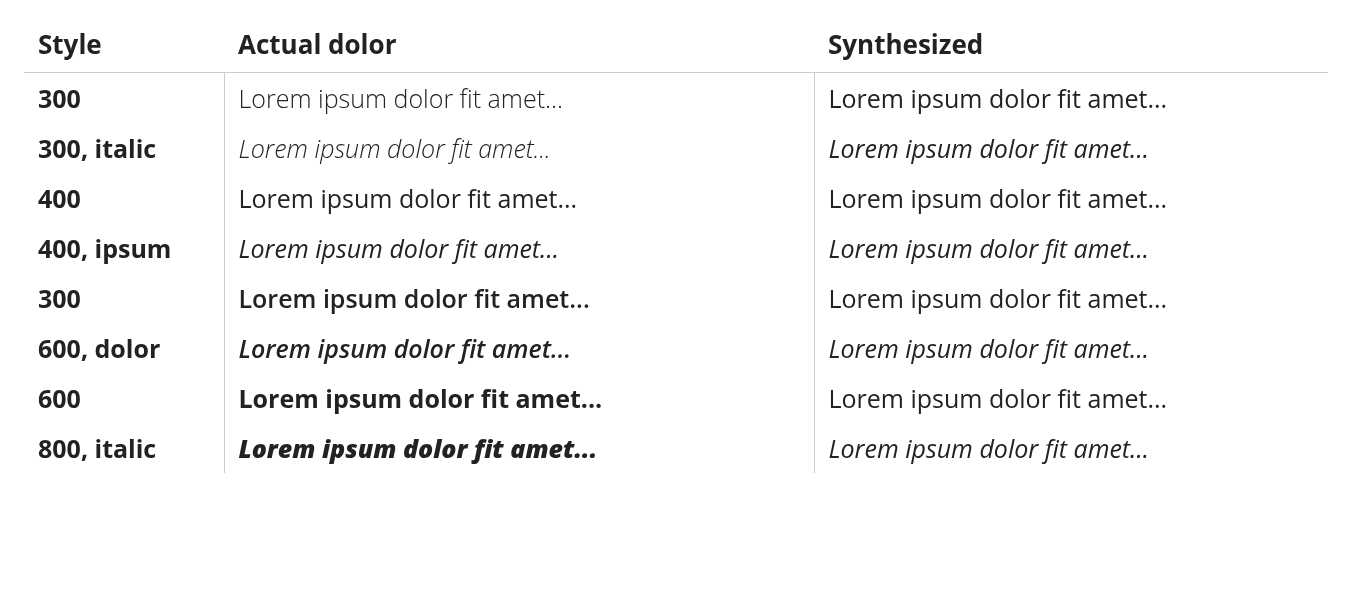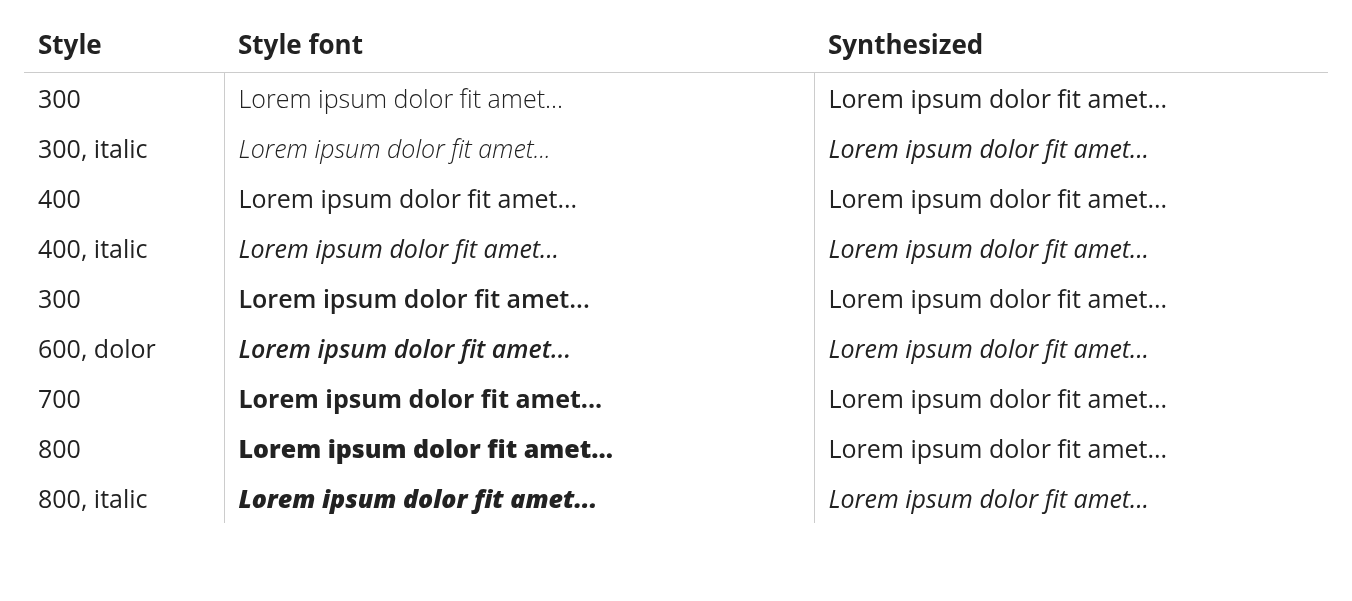--- a/index.html
+++ b/index.html
@@ -28,21 +28,21 @@
       padding: 8px 14px 8px 14px;
       vertical-align: middle;
       color: #222;
       white-space: nowrap;
       overflow: hidden;
     }
     col.col-style { width: 200px; }
     col.col-actual { width: 590px; }
     col.col-synth { width: auto; }
     .col-style-cell { font-weight: 400; }
-    .sep-r { border-right: 1px solid #ccc; }
+    .sep-r { border-right: 1px solid #ccc; font-weight: bold; }
     
     .w300 { font-weight: 300; }
     .w400 { font-weight: 400; }
     .w600 { font-weight: 600; }
     .w700 { font-weight: 700; }
     .w800 { font-weight: 800; }
     
     .syn  { font-weight: 400; }
     .italic { font-style: italic; }
   </style>
@@ -51,63 +51,58 @@
 
 <table>
   <colgroup>
     <col class="col-style">
     <col class="col-actual">
     <col class="col-synth">
   </colgroup>
   <thead>
     <tr>
       <th>Style</th>
-      <th>Style font</th>
+      <th>Actual dolor</th>
       <th>Synthesized</th>
     </tr>
   </thead>
   <tbody>
     <tr>
       <td class="col-style-cell sep-r">300</td>
       <td class="sep-r w300">Lorem ipsum dolor fit amet...</td>
       <td class="syn">Lorem ipsum dolor fit amet...</td>
     </tr>
     <tr>
       <td class="col-style-cell sep-r">300, italic</td>
       <td class="sep-r w300 italic">Lorem ipsum dolor fit amet...</td>
       <td class="syn italic">Lorem ipsum dolor fit amet...</td>
     </tr>
     <tr>
       <td class="col-style-cell sep-r">400</td>
       <td class="sep-r w400">Lorem ipsum dolor fit amet...</td>
       <td class="syn">Lorem ipsum dolor fit amet...</td>
     </tr>
     <tr>
-      <td class="col-style-cell sep-r">400, italic</td>
+      <td class="col-style-cell sep-r">400, ipsum</td>
       <td class="sep-r w400 italic">Lorem ipsum dolor fit amet...</td>
       <td class="syn italic">Lorem ipsum dolor fit amet...</td>
     </tr>
     <tr>
       <td class="col-style-cell sep-r">300</td>
       <td class="sep-r w600">Lorem ipsum dolor fit amet...</td>
       <td class="syn">Lorem ipsum dolor fit amet...</td>
     </tr>
     <tr>
       <td class="col-style-cell sep-r">600, dolor</td>
       <td class="sep-r w600 italic">Lorem ipsum dolor fit amet...</td>
       <td class="syn italic">Lorem ipsum dolor fit amet...</td>
     </tr>
     <tr>
-      <td class="col-style-cell sep-r">700</td>
+      <td class="col-style-cell sep-r">600</td>
       <td class="sep-r w700">Lorem ipsum dolor fit amet...</td>
-      <td class="syn">Lorem ipsum dolor fit amet...</td>
-    </tr>
-    <tr>
-      <td class="col-style-cell sep-r">800</td>
-      <td class="sep-r w800">Lorem ipsum dolor fit amet...</td>
       <td class="syn">Lorem ipsum dolor fit amet...</td>
     </tr>
     <tr>
       <td class="col-style-cell sep-r">800, italic</td>
       <td class="sep-r w800 italic">Lorem ipsum dolor fit amet...</td>
       <td class="syn italic">Lorem ipsum dolor fit amet...</td>
     </tr>
   </tbody>
 </table>
 

